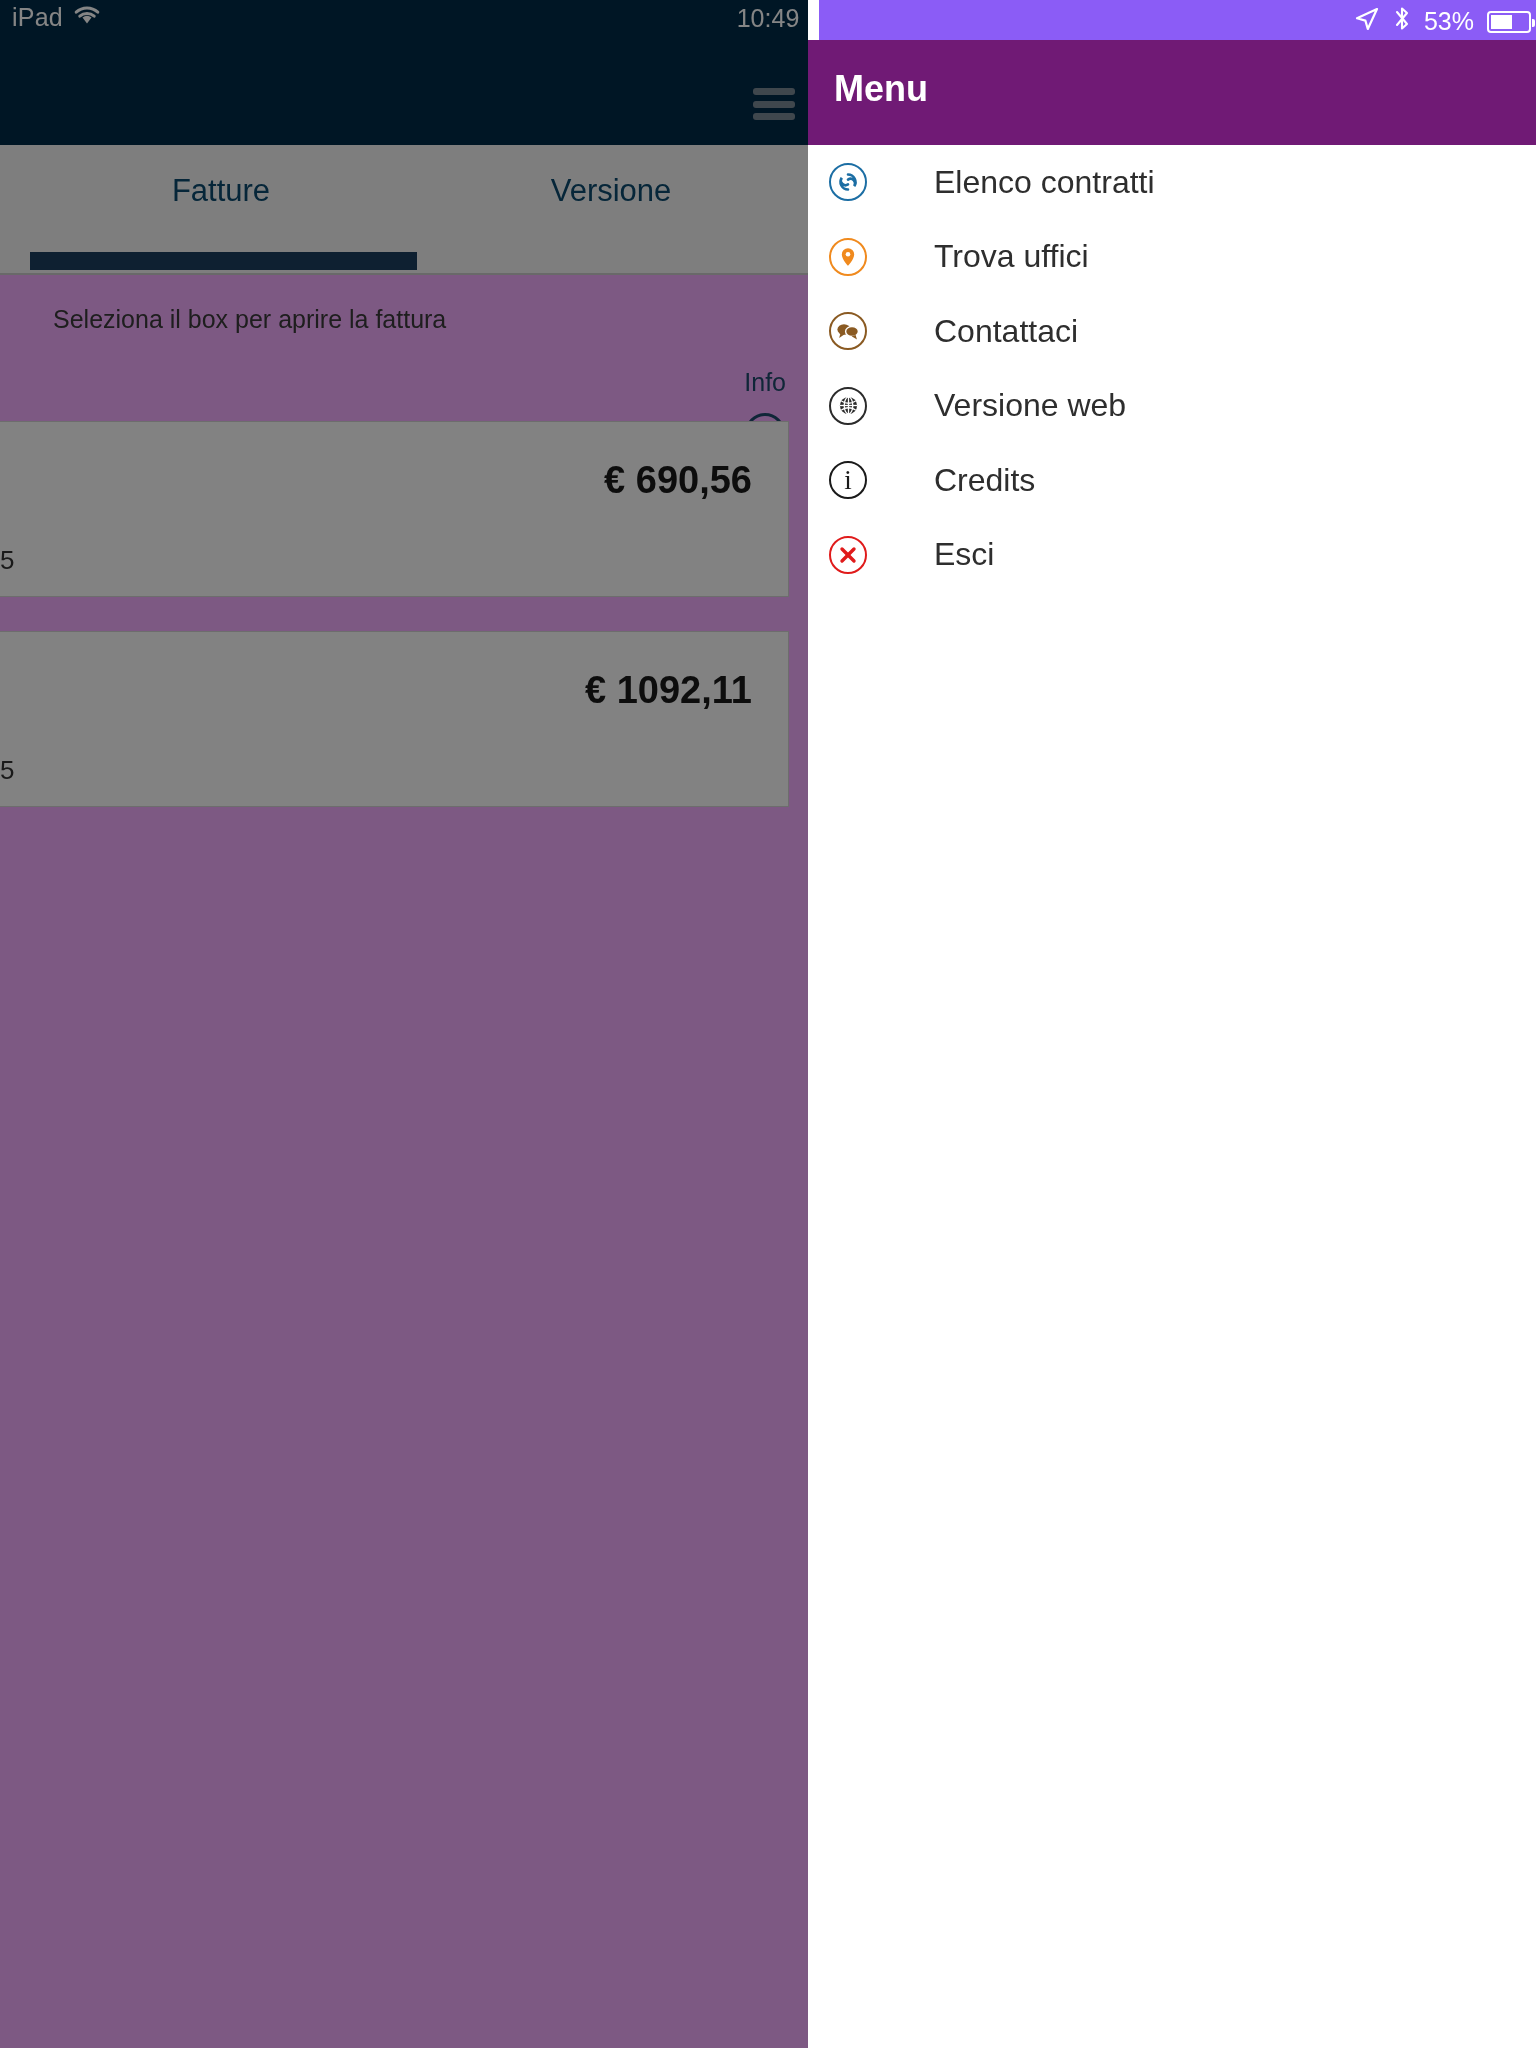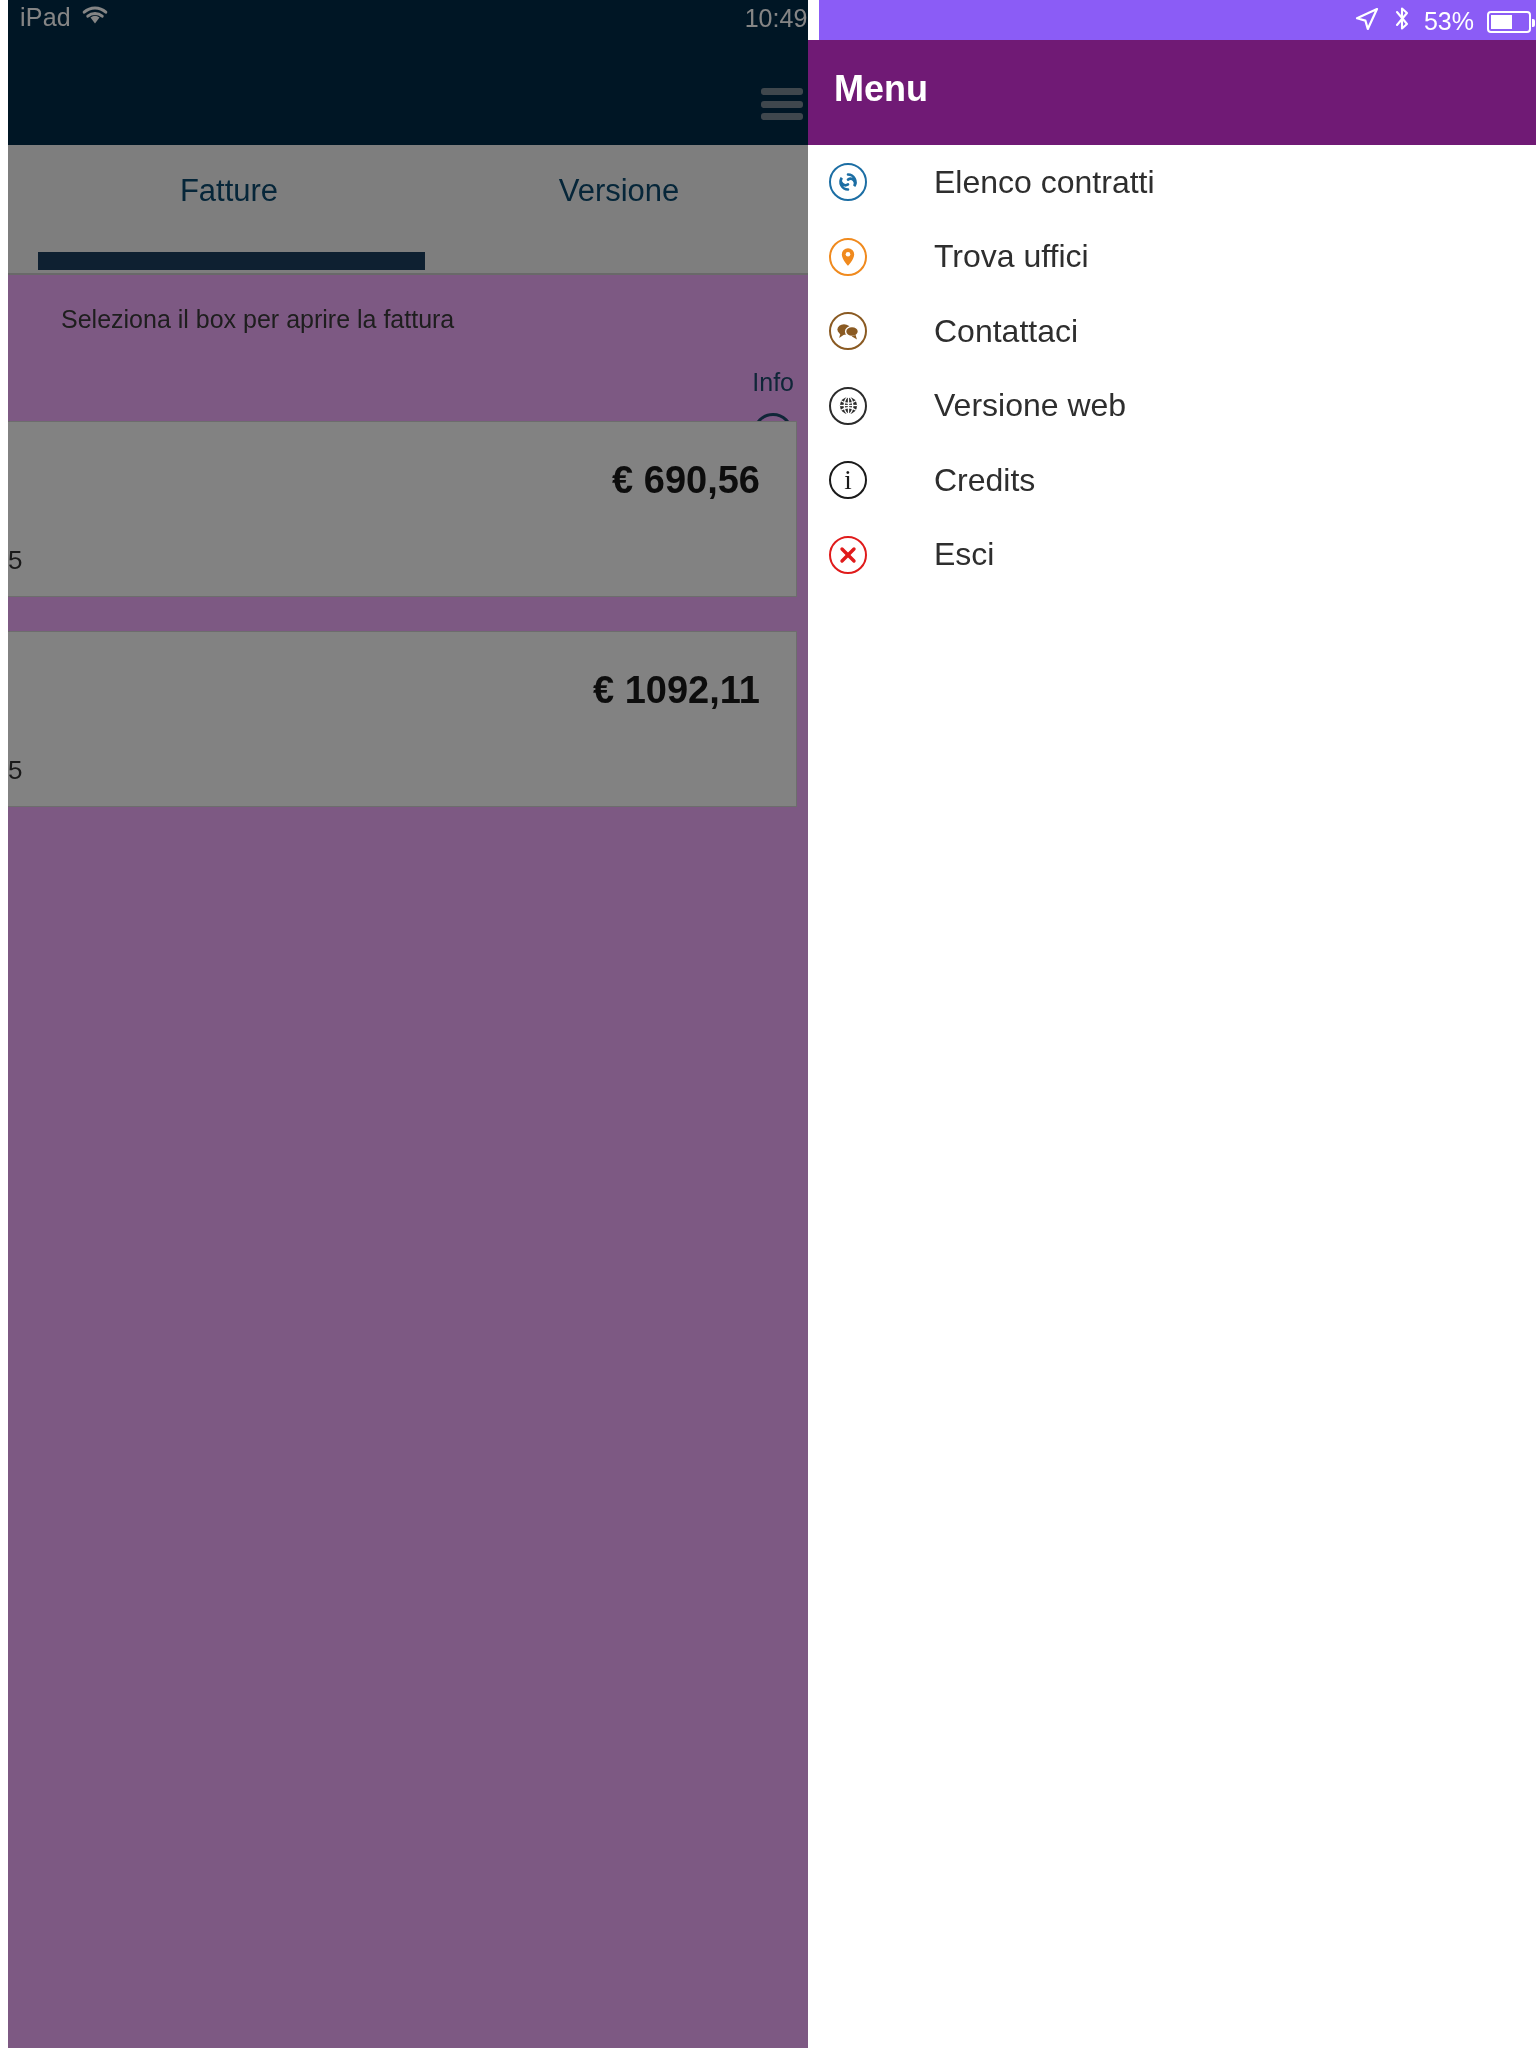--- a/index.html
+++ b/index.html
@@ -11,21 +11,21 @@
     width: 1536px;
     height: 2048px;
     font-family: "Liberation Sans", sans-serif;
     overflow: hidden;
     position: relative;
   }
 
   
   #app-layer {
     position: absolute;
-    left: 8px; top: 0;
+    left: 0; top: 0;
     width: 808px;
     height: 2048px;
     background: #f0f0f0;
     overflow: hidden;
   }
 
   .statusbar {
     position: absolute;
     left: 0; top: 0;
     width: 808px;

